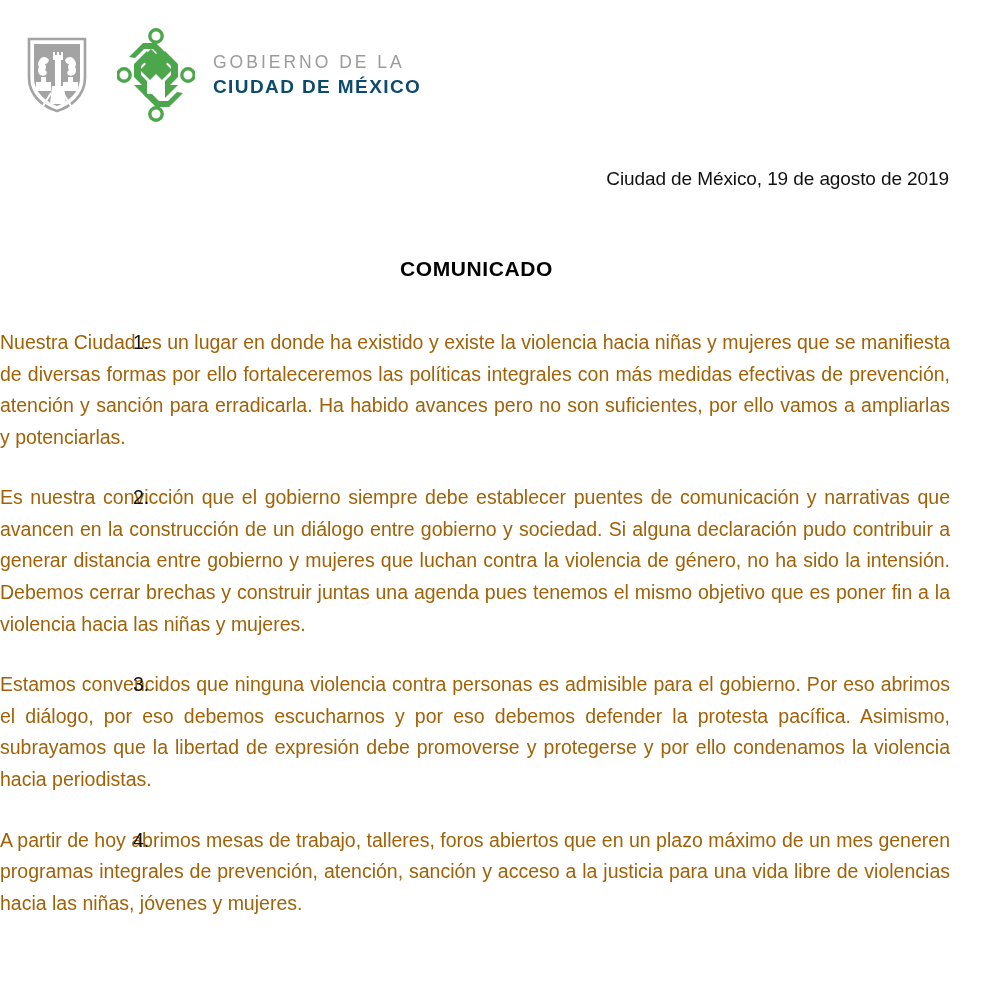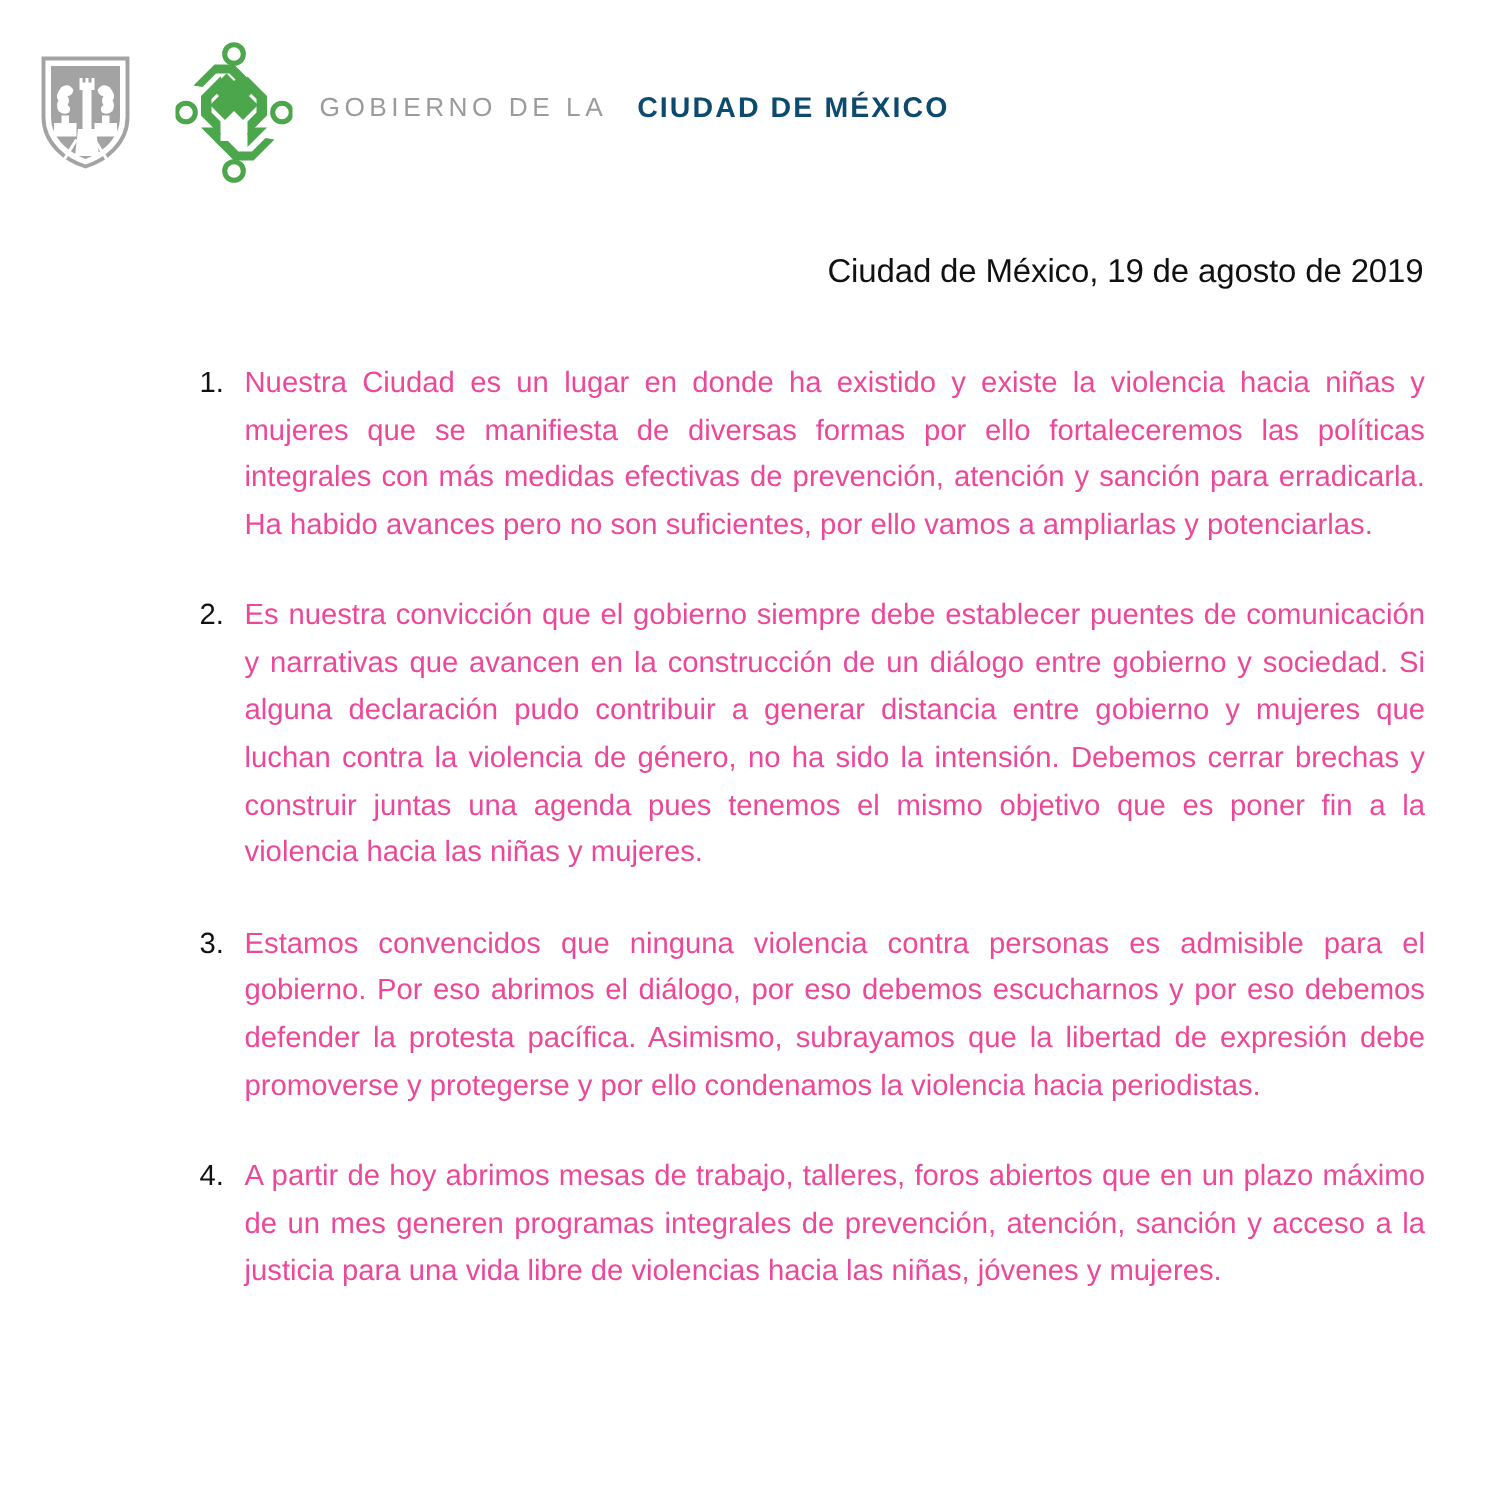--- a/index.html
+++ b/index.html
@@ -38,23 +38,23 @@
     margin-left: 29px;
     width: 78px;
     height: 100px;
     display: flex;
     align-items: center;
     justify-content: center;
   }
   .wordmark {
     margin-left: 18px;
     display: flex;
+    flex-direction: column;
     justify-content: center;
     line-height: 1.0;
-    gap: 20px;
   }
   .wordmark .line1 {
     font-size: 17.5px;
     letter-spacing: 3.0px;
     color: #9b9b9b;
     font-weight: 400;
     margin-bottom: 6px;
   }
   .wordmark .line2 {
     font-size: 19px;
@@ -67,21 +67,21 @@
   .sheet {
     position: absolute;
     left: 0;
     top: 150px;
     width: 997px;
   }
 
   .date-line {
     text-align: right;
     padding-right: 48px;
-    font-size: 22px;
+    font-size: 19px;
     color: #111111;
     letter-spacing: -0.1px;
     margin-top: 18px;
   }
 
   .doc-title {
     text-align: center;
     font-weight: 700;
     font-size: 21px;
     letter-spacing: 0.6px;
@@ -101,26 +101,25 @@
 
   ol.clauses {
     margin: 46px 47px 0 0;
     padding: 0;
     list-style: none;
     counter-reset: clause;
   }
   ol.clauses > li {
     counter-increment: clause;
     position: relative;
-    padding-left: 163px;
     font-size: 19.5px;
     line-height: 1.62;
     text-align: justify;
     text-justify: inter-word;
-    color: #ec4899;
+    color: #a16207;
     margin-bottom: 29px;
   }
   ol.clauses > li::before {
     content: counter(clause) ".";
     position: absolute;
     left: 133px;
     top: 0;
     width: 26px;
     text-align: left;
     font-size: 19.5px;
@@ -184,20 +183,21 @@
     <span class="line1">GOBIERNO DE LA</span>
     <span class="line2">CIUDAD DE MÉXICO</span>
   </div>
 
 </header>
 
 <main class="sheet">
 
   <div class="date-line">Ciudad de México, 19 de agosto de 2019</div>
 
+  <h1 class="doc-title">COMUNICADO</h1>
 
 
   <ol class="clauses">
     <li>
       <span class="clause-text">Nuestra Ciudad es un lugar en donde ha existido y existe la violencia hacia niñas y mujeres que se manifiesta de diversas formas por ello fortaleceremos las políticas integrales con más medidas efectivas de prevención, atención y sanción para erradicarla. Ha habido avances pero  no son suficientes, por ello vamos a ampliarlas y potenciarlas.</span>
     </li>
     <li>
       <span class="clause-text">Es nuestra convicción que el gobierno siempre debe establecer puentes de comunicación y narrativas que avancen en la construcción de un diálogo entre gobierno y sociedad. Si alguna declaración pudo contribuir a generar distancia entre gobierno y mujeres que luchan contra la violencia de género, no ha sido la intensión. Debemos cerrar brechas y construir juntas una agenda pues tenemos el mismo objetivo que es poner fin a la violencia hacia las niñas y mujeres.</span>
     </li>
     <li>

